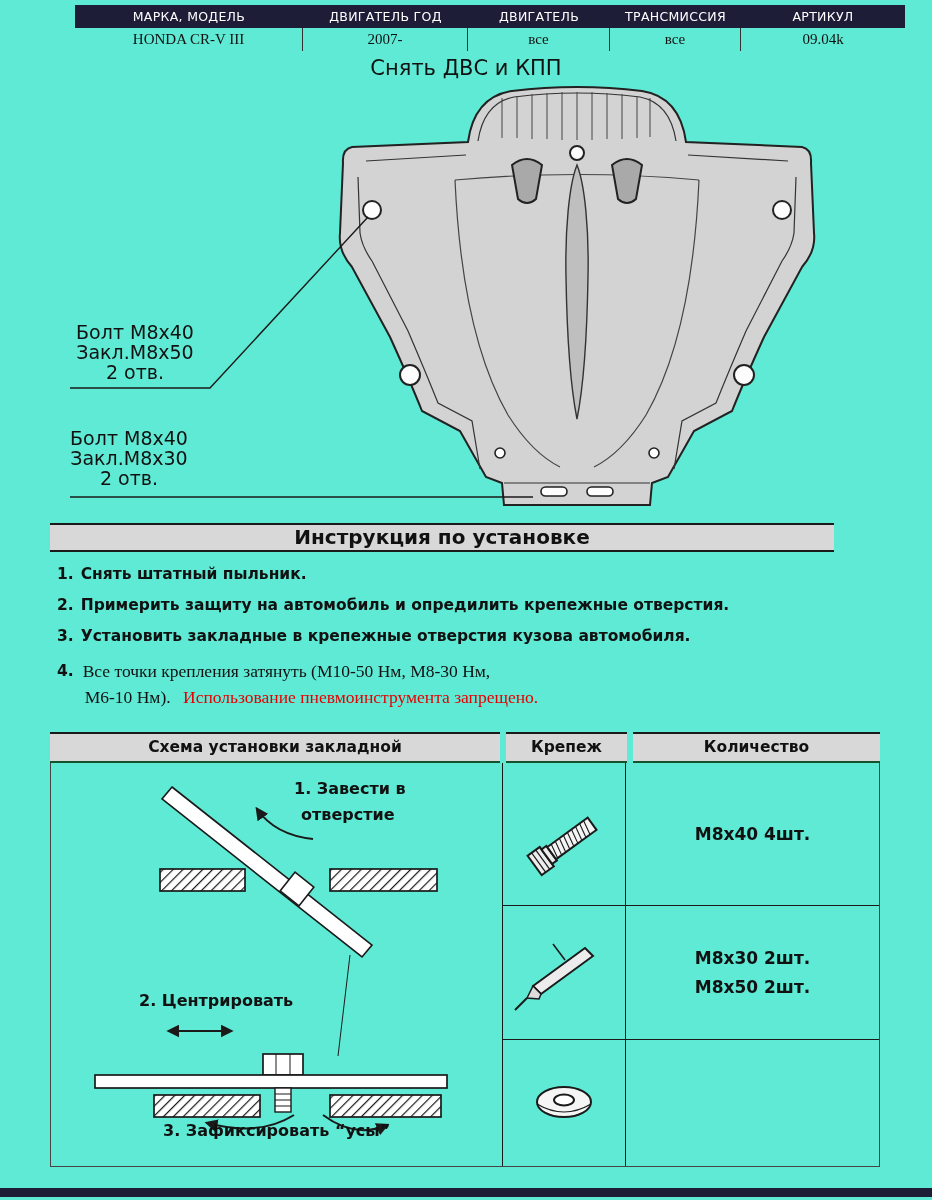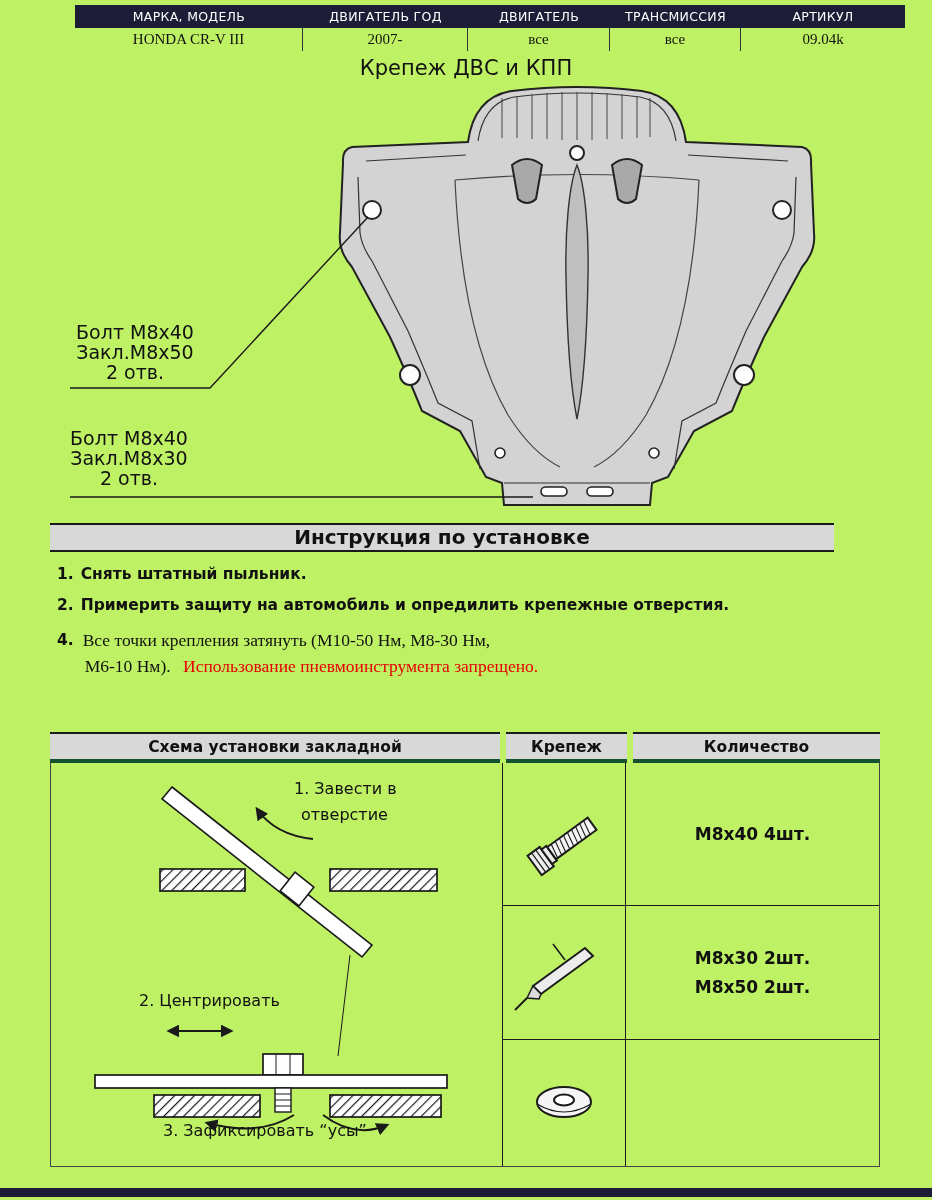--- a/index.html
+++ b/index.html
@@ -1,18 +1,18 @@
 <!DOCTYPE html>
 <html><head>
 <meta charset="utf-8">
 <style>
   * { margin:0; padding:0; box-sizing:border-box; }
   html,body { background:#fff; }
   body { width:932px; height:1200px; font-family:"DejaVu Sans",sans-serif; color:#111; }
-  .page { position:relative; width:932px; height:1200px; background:#bef264; overflow:hidden; }
+  .page { position:relative; width:932px; height:1200px; background:#5eead4; overflow:hidden; }
 
   
   .spec { position:absolute; top:5px; left:75px; width:830px; }
   .spec-head { display:flex; background:#1d1d38; color:#fff; height:23px; align-items:center; }
   .spec-head .cell { text-align:center; font-size:12.5px; letter-spacing:.3px; }
   .spec-vals { display:flex; height:23px; align-items:center; font-family:Liberation Serif, serif; font-size:15px; }
   .spec-vals .cell { text-align:center; border-right:1px solid #333; height:100%; line-height:22px; }
   .spec-vals .cell:last-child { border-right:none; }
   .c1{width:228px;} .c2{width:165px;} .c3{width:142px;} .c4{width:131px;} .c5{width:164px;}
 
@@ -34,26 +34,26 @@
   .li { margin-bottom:13px; font-size:15.5px; font-weight:bold; }
   .li .num { margin-right:7px; }
   .li4 { font-family:"Liberation Serif",serif; font-weight:normal; font-size:17.5px; line-height:1.5; display:flex; }
   .li4 .num { font-family:"DejaVu Sans",sans-serif; font-weight:bold; font-size:15.5px; margin-right:9px; padding-top:2px; }
   .li4 .warn { color:#e60000; margin-left:8px; }
   .li4 .cont { margin-left:2px; }
 
   
   .ftable { position:absolute; top:732px; left:50px; width:830px; }
   .fhead { display:flex; gap:6px; }
-  .fth { background:#d8d8d8; border-top:2px solid #1a1a1a; border-bottom:4px solid #14532d;
+  .fth { background:#d8d8d8; border-top:2px solid #1a1a1a; border-bottom:2px solid #14532d;
          text-align:center; font-weight:bold; font-size:15.5px; height:31px; line-height:27px; }
   .fth1{width:450px;} .fth2{width:121px;} .fth3{flex:1;}
   .fbody { display:flex; height:404px; border:1px solid #444; border-top:none; }
   .scheme-cell { width:452px; border-right:1.6px solid #1a1a1a; position:relative; }
-  .scheme-label { position:absolute; font-size:16px; font-weight:normal; white-space:nowrap; }
+  .scheme-label { position:absolute; font-size:16px; font-weight:bold; white-space:nowrap; }
   .rows-col { flex:1; display:flex; flex-direction:column; }
   .frow { display:flex; border-bottom:1.6px solid #1a1a1a; }
   .frow:last-child { border-bottom:none; flex:1; }
   .r1{height:184px;} .r2{height:134px;}
   .ficon-cell { width:123px; border-right:1.6px solid #1a1a1a; display:flex; align-items:center; justify-content:center; }
   .fqty-cell { flex:1; display:flex; flex-direction:column; align-items:center; justify-content:center;
                font-size:17px; font-weight:bold; gap:9px; }
 
   .footer-bar { position:absolute; left:0; top:1188px; width:932px; height:9px; background:#1d1d38; }
 </style>
@@ -72,21 +72,21 @@
     </div>
     <div class="spec-vals">
       <div class="cell c1">HONDA CR-V  III</div>
       <div class="cell c2">2007-</div>
       <div class="cell c3">все</div>
       <div class="cell c4">все</div>
       <div class="cell c5">09.04k</div>
     </div>
   </div>
 
-  <div class="doc-title">Крепеж ДВС и КПП</div>
+  <div class="doc-title">Снять ДВС и КПП</div>
 
   <div class="diagram">
     <svg width="932" height="435" viewBox="0 0 932 435">
 
       <path d="M 352,62 L 468,57 C 472,28 486,10 512,6 Q 577,-2 642,6 C 668,10 682,28 686,57 L 802,62
                Q 812,64 811,78 L 814,148 Q 816,166 802,182 L 764,252 Q 744,296 732,326 L 694,346
                L 668,392 L 652,398 L 650,420 L 504,420 L 502,398 L 486,392 L 460,346 L 422,326
                Q 410,296 390,252 L 352,182 Q 338,166 340,148 L 343,78 Q 342,64 352,62 Z" fill="#d3d3d3" stroke="#222" stroke-width="2"></path>
 
       <path d="M 478,56 C 482,30 494,16 514,12 Q 577,4 640,12 C 660,16 672,30 676,56" fill="none" stroke="#333" stroke-width="1.2"></path>
@@ -135,20 +135,23 @@
   </div>
 
   <div class="instr-bar">Инструкция по установке</div>
 
   <div class="instr-list">
     <div class="li">
       <span class="num">1.</span><span>Снять штатный пыльник.</span>
     </div>
     <div class="li">
       <span class="num">2.</span><span>Примерить защиту на автомобиль и опредилить крепежные отверстия.</span>
+    </div>
+    <div class="li">
+      <span class="num">3.</span><span>Установить  закладные в крепежные отверстия  кузова автомобиля.</span>
     </div>
     <div class="li li4">
       <span class="num">4.</span>
       <span class="li4-body">
         <span>Все точки крепления затянуть (М10-50 Нм, М8-30 Нм,</span><br>
         <span class="cont">М6-10 Нм).</span>
         <span class="warn">Использование  пневмоинструмента запрещено.</span>
       </span>
     </div>
   </div>

